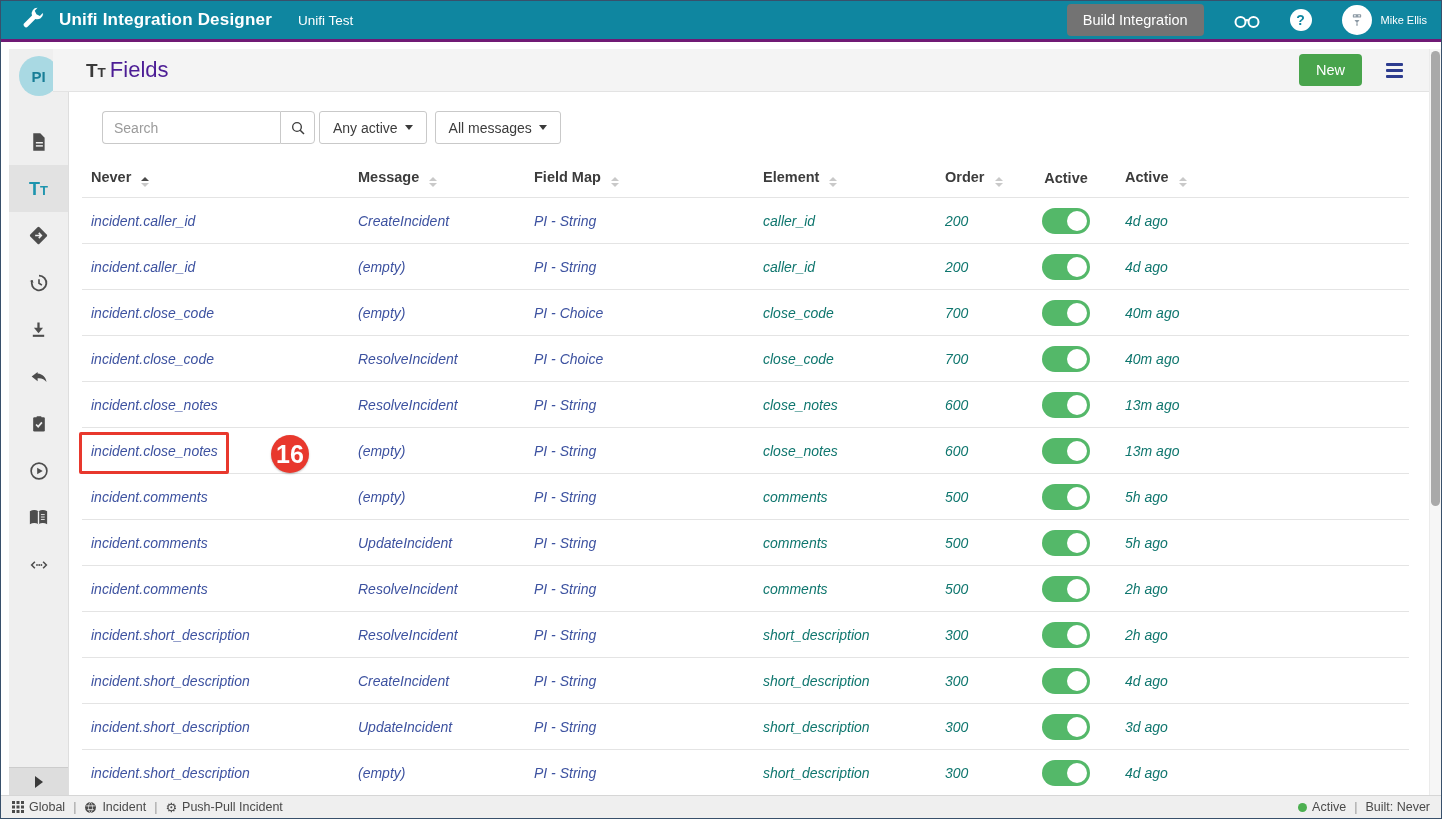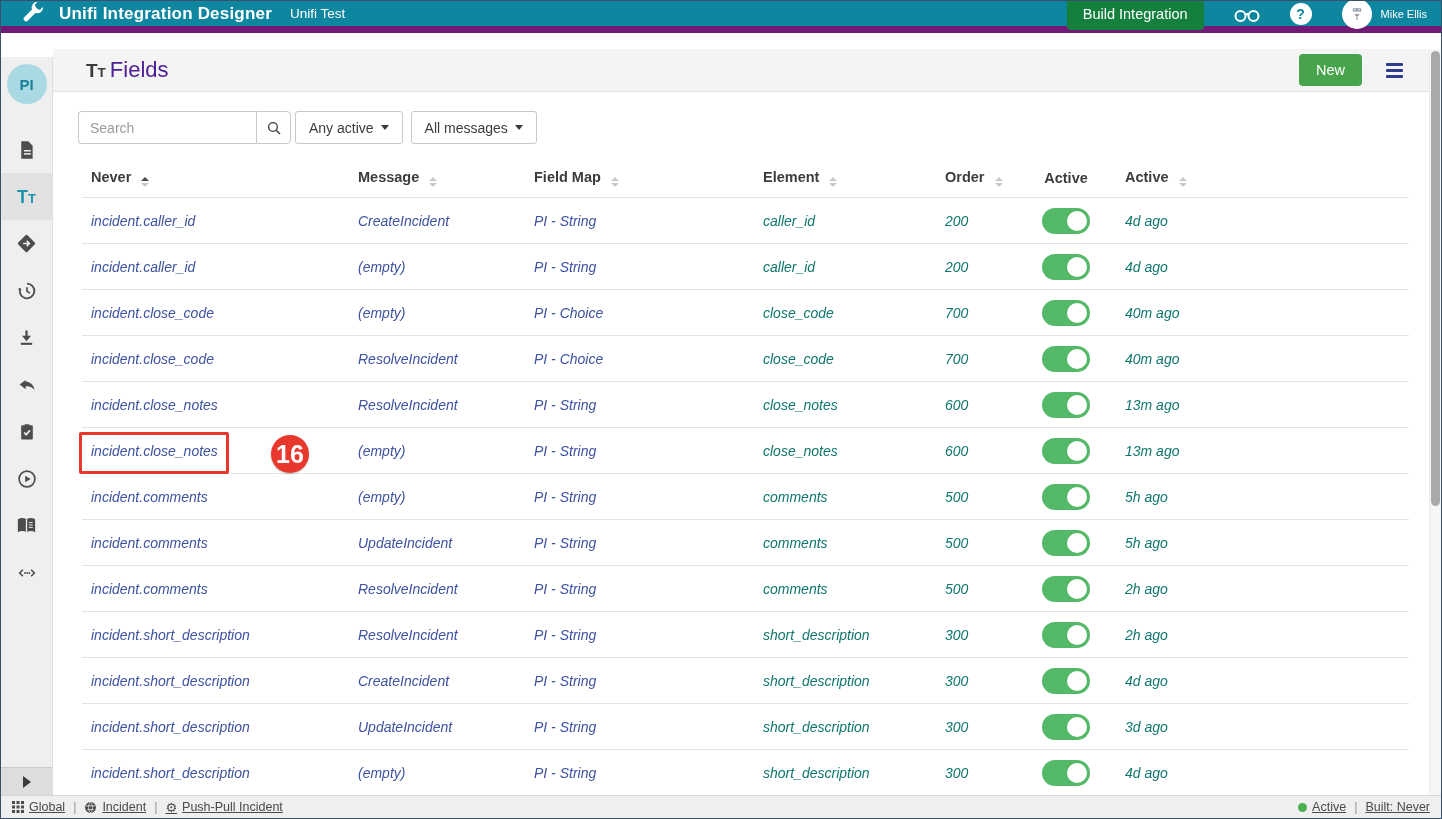--- a/index.html
+++ b/index.html
@@ -4,44 +4,44 @@
 <style>
   * { margin:0; padding:0; box-sizing:border-box; }
   html,body { background:#c8c8c8; }
   .root {
     position:relative; width:1442px; height:819px; overflow:hidden;
     background:#ffffff; border:1px solid #38506b;
     font-family:"Liberation Sans", sans-serif;
   }
   
   .app-header {
-    position:absolute; top:0; left:0; right:0; height:32px;
-    background:#0f86a0; border-bottom:7px solid #701a75;
+    position:absolute; top:0; left:0; right:0; height:41px;
+    background:#0f86a0; border-bottom:3px solid #701a75;
     display:flex; align-items:center; color:#fff; padding:0 14px 0 12px;
   }
   .wrench { width:26px; height:26px; margin:0 14px 0 6px; }
   .app-title { font-size:17px; font-weight:bold; letter-spacing:.2px; }
-  .app-subtitle { font-size:13.5px; margin-left:18px; }
+  .app-subtitle { font-size:13.5px; margin-left:26px; }
   .app-header .spacer { flex:1; }
   .build-btn {
-    background:#15803d; color:#fff; border:none; border-radius:4px;
+    background:#737373; color:#fff; border:none; border-radius:4px;
     font-family:inherit; font-size:14.5px; padding:8px 16px; cursor:pointer;
   }
   .hdr-icon { margin-left:28px; display:flex; align-items:center; cursor:pointer; }
   .help-circle {
     width:22px; height:22px; border-radius:50%; background:#fff; color:#0f86a0;
     font-size:14px; font-weight:bold; display:flex; align-items:center; justify-content:center;
   }
   .user { display:flex; align-items:center; margin-left:30px; cursor:pointer; }
   .avatar { width:30px; height:30px; border-radius:50%; background:#fff; display:flex; align-items:center; justify-content:center; }
   .user-name { font-size:11px; margin-left:9px; }
   
   .sidebar {
-    position:absolute; top:48px; left:0; width:52px; bottom:23px;
-    background:#efefef; border-right:1px solid #dedede;margin-top:8px;
+    position:absolute; top:48px; left:8px; width:60px; bottom:23px;
+    background:#efefef; border-right:1px solid #dedede;
   }
   .side-avatar {
     width:40px; height:40px; border-radius:50%; background:#a9d9e3;
     color:#197e97; font-weight:bold; font-size:15px;
     display:flex; align-items:center; justify-content:center; margin:7px auto 22px auto; cursor:pointer;
   }
   .side-item { height:47px; display:flex; align-items:center; justify-content:center; cursor:pointer; }
   .side-item.active { background:#e2e2e2; }
   .tt-glyph { color:#1d94ae; font-weight:800; line-height:1; }
   .tt-glyph .big { font-size:18px; }
@@ -62,21 +62,21 @@
   .page-title-icon .small { font-size:13.5px; }
   .page-title { font-size:22px; color:#4c1d95; margin-left:4px; }
   .page-header .spacer { flex:1; }
   .new-btn {
     background:#48a44c; color:#fff; border:none; border-radius:4px;
     font-family:inherit; font-size:14.5px; padding:8px 17px; cursor:pointer;
   }
   .hamburger { margin-left:24px; margin-right:18px; display:flex; flex-direction:column; gap:3px; cursor:pointer; }
   .hamburger span { display:block; width:17px; height:3px; background:#2d3c8f; border-radius:1px; }
   
-  .toolbar { position:absolute; left:69px; top:110px; display:flex; align-items:center;padding-left:8px; }
+  .toolbar { position:absolute; left:93px; top:110px; display:flex; align-items:center;padding-left:8px; }
   .search-input {
     width:178px; height:33px; border:1px solid #c9c9c9; border-right:none;
     border-radius:4px 0 0 4px; padding:0 11px; font-family:inherit; font-size:14px; color:#444; outline:none;
   }
   .search-input::placeholder { color:#9b9b9b; }
   .search-btn {
     width:35px; height:33px; background:#fff; border:1px solid #c9c9c9; border-radius:0 4px 4px 0;
     display:flex; align-items:center; justify-content:center; cursor:pointer;
   }
   .filter-btn {
@@ -111,21 +111,21 @@
     background:#e8382d; color:#fff; font-size:25px; font-weight:bold;
     display:flex; align-items:center; justify-content:center; pointer-events:none;
     box-shadow:0 1px 2px rgba(0,0,0,.25);
   }
   
   .scrollbar { position:absolute; top:48px; right:0; width:12px; bottom:23px; background:#f6f6f6; border-left:1px solid #ebebeb; }
   .scrollbar .thumb { position:absolute; top:2px; left:1px; width:9px; height:455px; background:#a9a9a9; border-radius:5px; cursor:pointer; }
   
   .status-bar {
     position:absolute; left:0; right:0; bottom:0; height:23px; background:#efefef; border-top:1px solid #d6d6d6;
-    display:flex; align-items:center; padding:0 11px; font-size:12.5px; color:#4a4a4a;text-decoration:underline;
+    display:flex; align-items:center; padding:0 11px; font-size:12.5px; color:#4a4a4a;
   }
   .status-bar .sep { color:#9a9a9a; margin:0 8px; }
   .status-item { display:flex; align-items:center; gap:5px; cursor:pointer; }
   .status-bar .right { margin-left:auto; display:flex; align-items:center; }
   .green-dot { width:9px; height:9px; border-radius:50%; background:#4caf50; margin-right:5px; }
   .gear-glyph { font-family:"DejaVu Sans", sans-serif; font-size:13px; line-height:1; }
 </style>
 </head>
 <body>
 

